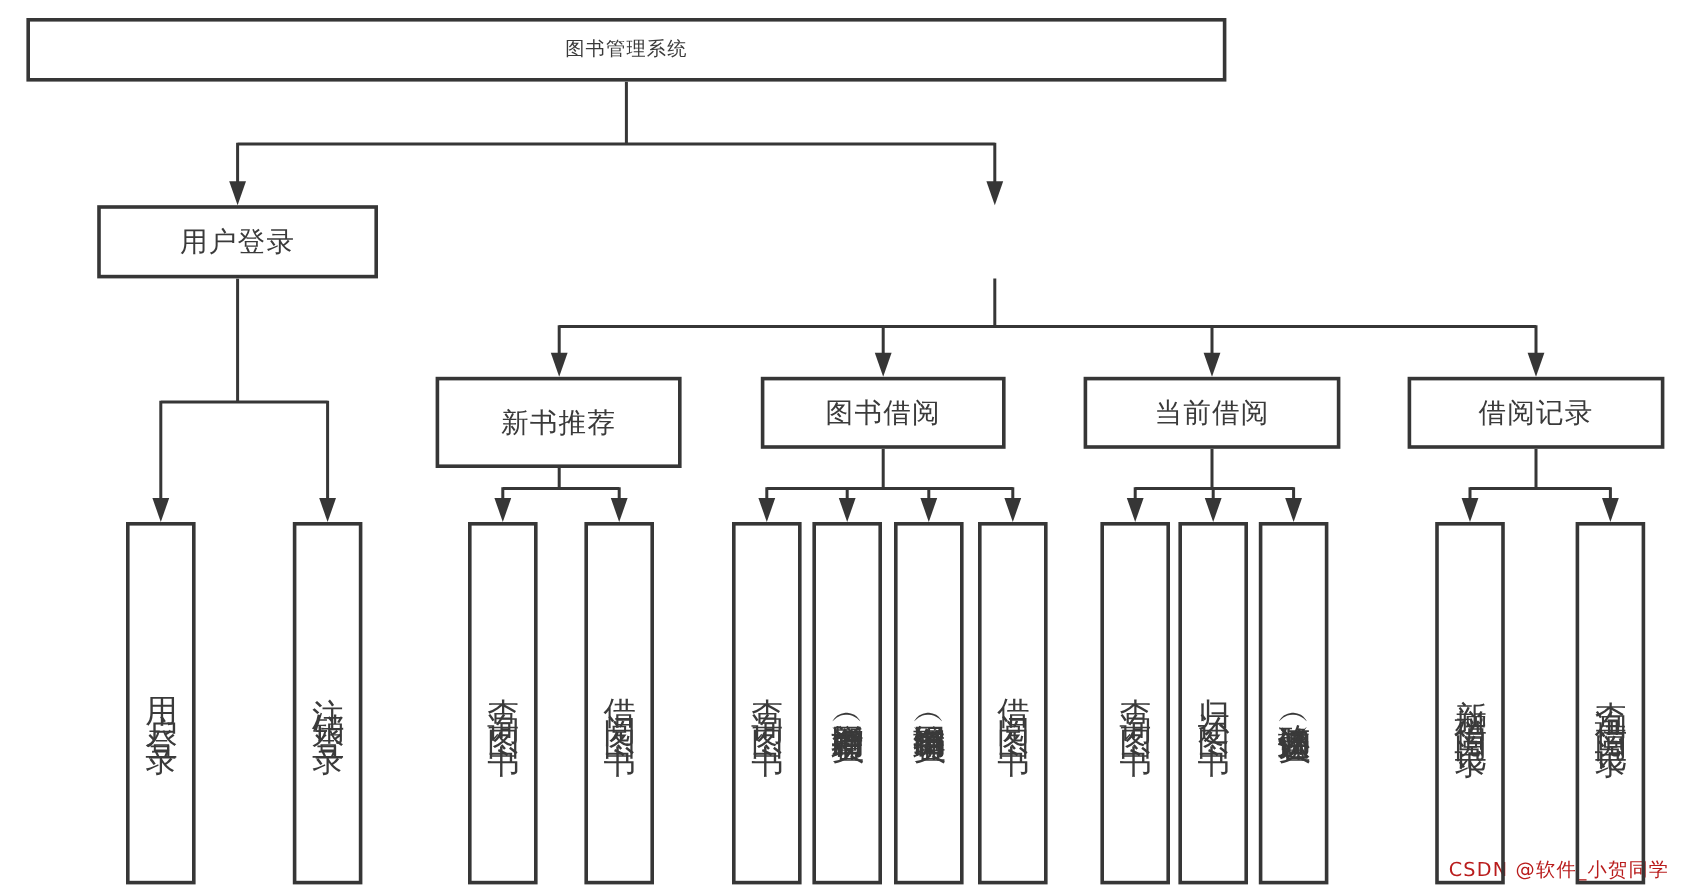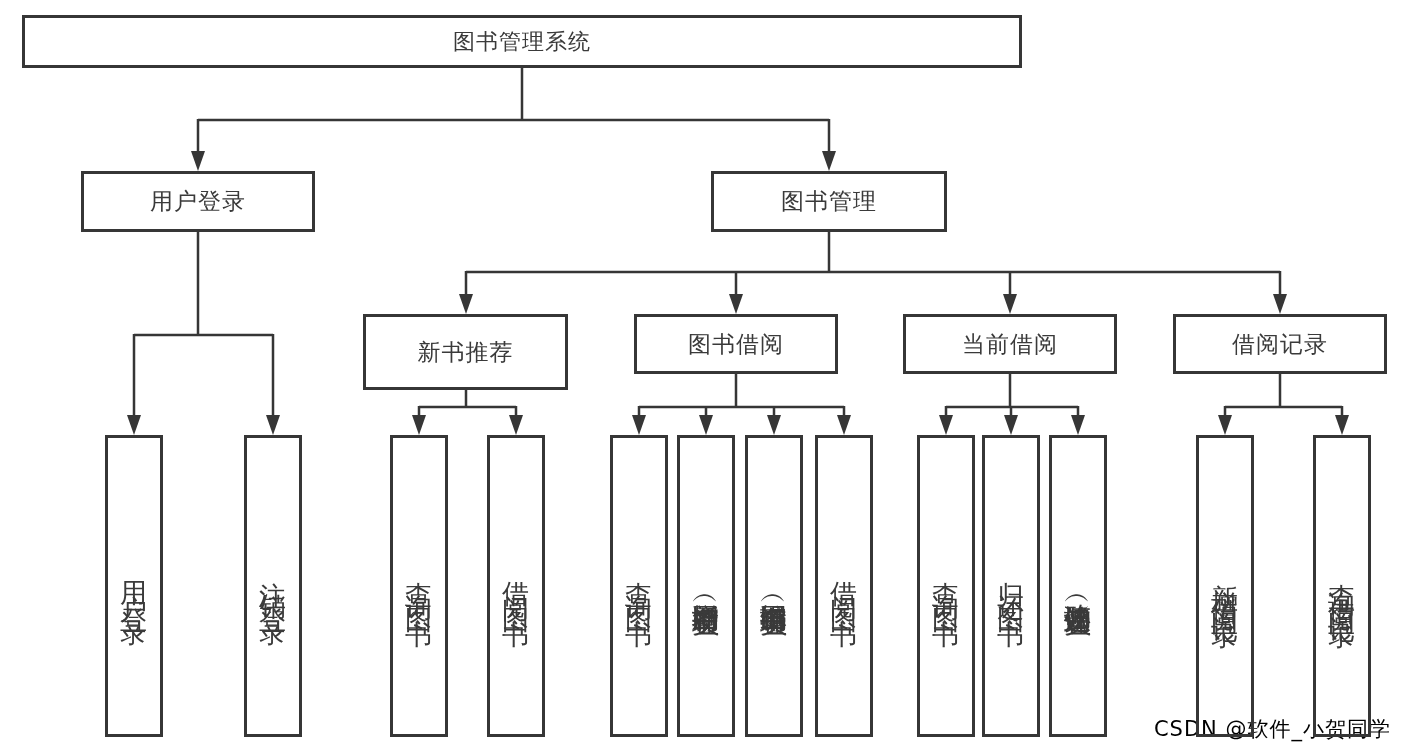--- a/index.html
+++ b/index.html
@@ -22,21 +22,21 @@
     box-sizing: border-box;
     border: 3px solid #363636;
     background: #ffffff;
     display: flex;
     align-items: center;
     justify-content: center;
     color: #3a3a3a;
     z-index: 2;
   }
   .hbox { font-size: 23px; letter-spacing: 1px; }
-  .root-box   { left: 22px;   top: 15px;  width: 1000px; height: 53px; font-size: 22px; }
+  .root-box   { left: 22px;   top: 15px;  width: 1000px; height: 53px; font-size: 16px; }
   .l2a { left: 81px;  top: 171px; width: 234px; height: 61px; }
   .l2b { left: 711px; top: 171px; width: 236px; height: 61px; }
   .l3a { left: 363px;  top: 314px; width: 205px; height: 76px; }
   .l3b { left: 634px;  top: 314px; width: 204px; height: 60px; }
   .l3c { left: 903px;  top: 314px; width: 214px; height: 60px; }
   .l3d { left: 1173px; top: 314px; width: 214px; height: 60px; }
   .leaf {
     top: 435px;
     width: 58px;
     height: 302px;
@@ -56,22 +56,22 @@
   .x-n1 { left: 390px; }  .x-n2 { left: 487px; }
   .x-b1 { left: 610px; }  .x-b2 { left: 677px; }
   .x-b3 { left: 745px; }  .x-b4 { left: 815px; }
   .x-c1 { left: 917px; }  .x-c2 { left: 982px; }
   .x-c3 { left: 1049px; } .x-r1 { left: 1196px; }
   .x-r2 { left: 1313px; }
   .watermark {
     position: absolute;
     right: 14px;
     top: 715px;
-    font-size: 21px;
-    color: #000000;
+    font-size: 16px;
+    color: #b91c1c;
     z-index: 0;
     letter-spacing: 1px;
     white-space: nowrap;
   }
 </style>
 </head>
 <body>
 
 <div id="canvas">
 
@@ -114,23 +114,20 @@
       <polygon points="1335,415 1349,415 1342,435"></polygon>
     </g>
   </svg>
 
   <div class="box hbox root-box">
     <span>图书管理系统</span>
   </div>
 
   <div class="box hbox l2a">
     <span>用户登录</span>
-  </div>
-  <div class="box hbox l2b">
-    <span>图书管理</span>
   </div>
 
   <div class="box hbox l3a">
     <span>新书推荐</span>
   </div>
   <div class="box hbox l3b">
     <span>图书借阅</span>
   </div>
   <div class="box hbox l3c">
     <span>当前借阅</span>

